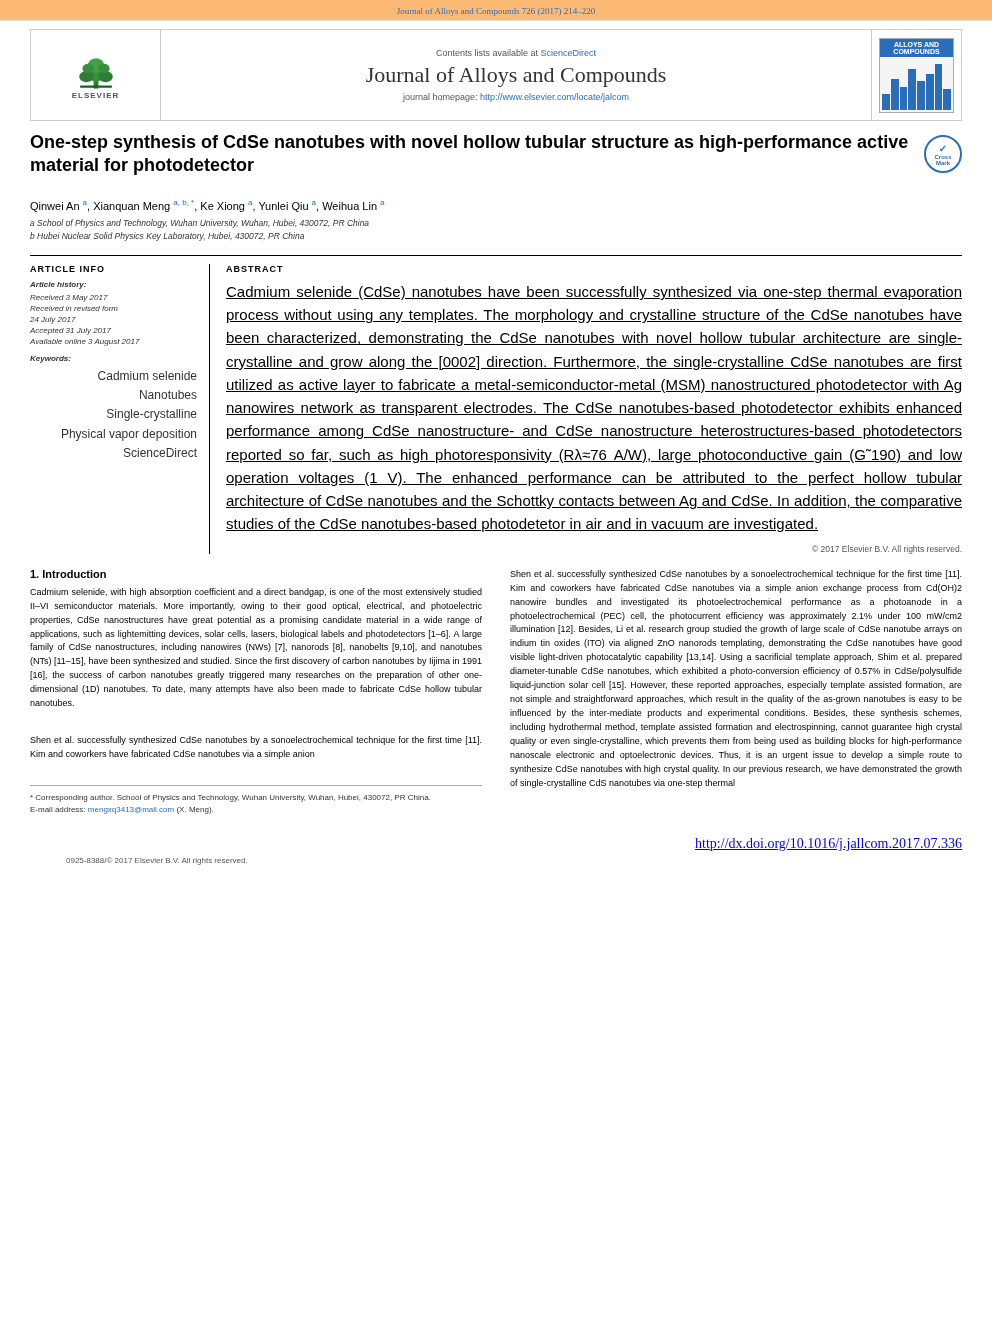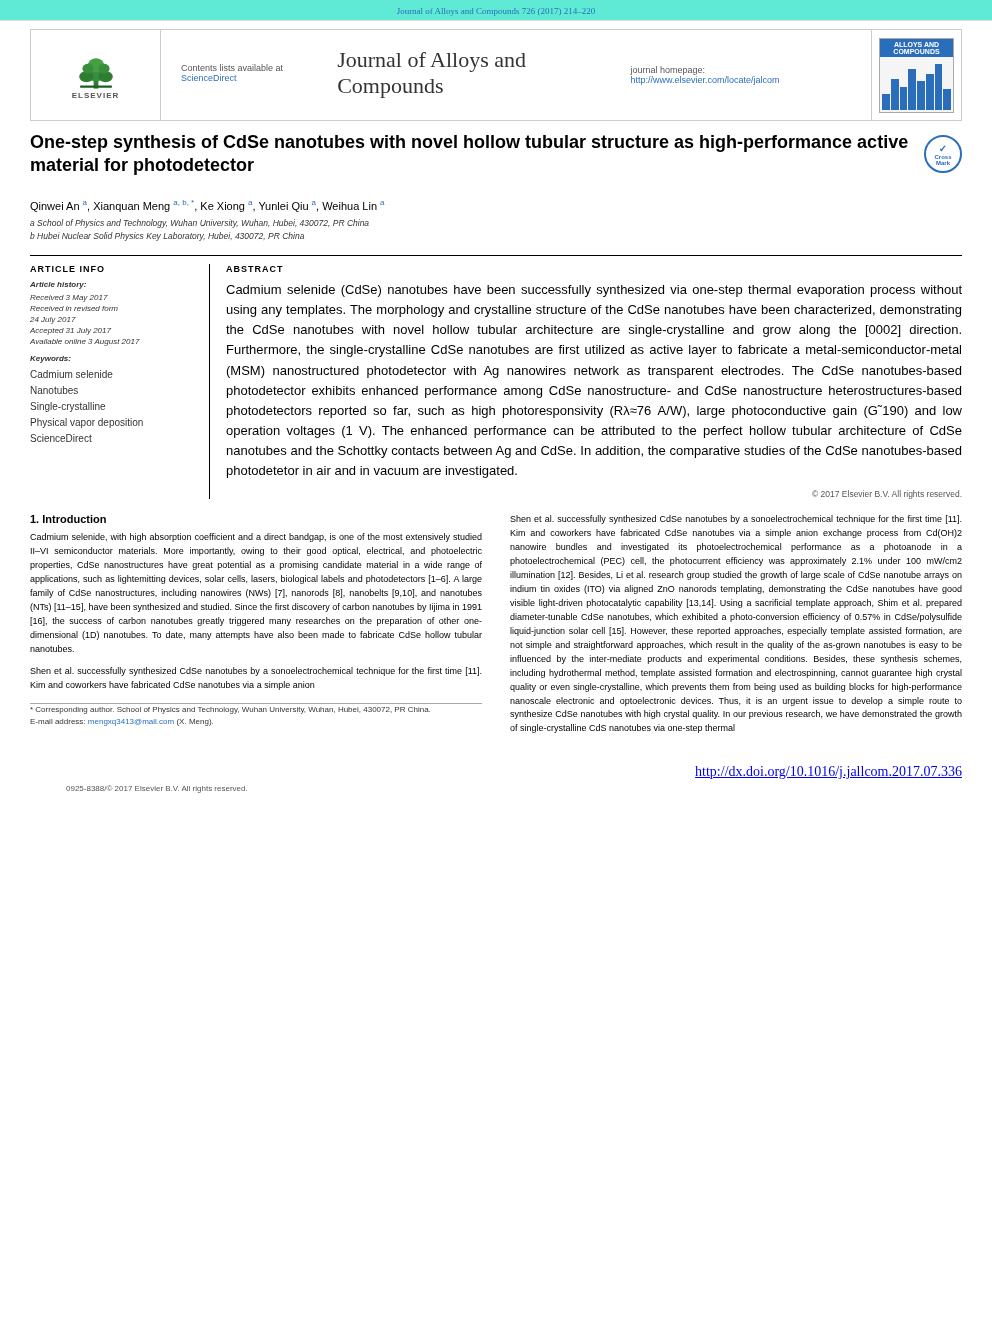--- a/index.html
+++ b/index.html
@@ -5,21 +5,21 @@
     * { margin: 0; padding: 0; box-sizing: border-box; }
     body {
       font-family: 'Times New Roman', Times, serif;
       background: #fff;
       width: 992px;
       min-height: 1323px;
       font-size: 10px;
       color: #000;
     }
     .top-bar {
-      background: #5eead4;
+      background: #fdba74;
       text-align: center;
       padding: 6px 0 4px;
       font-size: 9px;
       color: #2a6ebb;
       border-bottom: 1px solid #ddd;
     }
     .journal-header {
       border: 1px solid #ccc;
       margin: 8px 30px;
       display: flex;
@@ -48,21 +48,21 @@
     .elsevier-text {
       font-size: 8px;
       color: #555;
       font-family: Arial, sans-serif;
       letter-spacing: 1px;
       font-weight: bold;
     }
     .journal-center {
       flex: 1;
       display: flex;
-      flex-direction: row;
+      flex-direction: column;
       align-items: center;
       justify-content: center;
       padding: 8px 20px;
     }
     .contents-line {
       font-size: 9px;
       color: #555;
       font-family: Arial, sans-serif;
       margin-bottom: 4px;
     }
@@ -223,31 +223,33 @@
     .keywords-label {
       font-size: 8px;
       font-style: italic;
       font-weight: bold;
       color: #333;
       font-family: Arial, sans-serif;
       margin-top: 8px;
       margin-bottom: 4px;
     }
     .keywords-list {
-      font-size: 10px;
+      font-size: 12px;
       color: #333;
       font-family: Arial, sans-serif;
       line-height: 1.6;
+      text-align: right;
     }
     .abstract-text {
-      font-size: 13px;
+      font-size: 15px;
       color: #000;
       font-family: Arial, sans-serif;
       line-height: 1.55;
       text-align: justify;
+      text-decoration: underline;
     }
     .copyright-line {
       font-size: 8.5px;
       color: #555;
       font-family: Arial, sans-serif;
       margin-top: 8px;
       text-align: right;
     }
     .main-content {
       display: flex;
@@ -266,25 +268,26 @@
       color: #000;
       margin-bottom: 6px;
       font-family: Arial, sans-serif;
     }
     .body-text {
       font-size: 9px;
       color: #000;
       font-family: Arial, sans-serif;
       line-height: 1.55;
       text-align: justify;
-      margin-bottom: 8px;
+      margin-bottom: 23px;
     }
     .footnote-section {
       border-top: 1px solid #aaa;
       margin-top: 10px;
+      padding-top: 6px;
     }
     .footnote-text {
       font-size: 8px;
       color: #333;
       font-family: Arial, sans-serif;
       line-height: 1.5;
     }
     .footnote-email {
       font-size: 8px;
       color: #2a6ebb;

